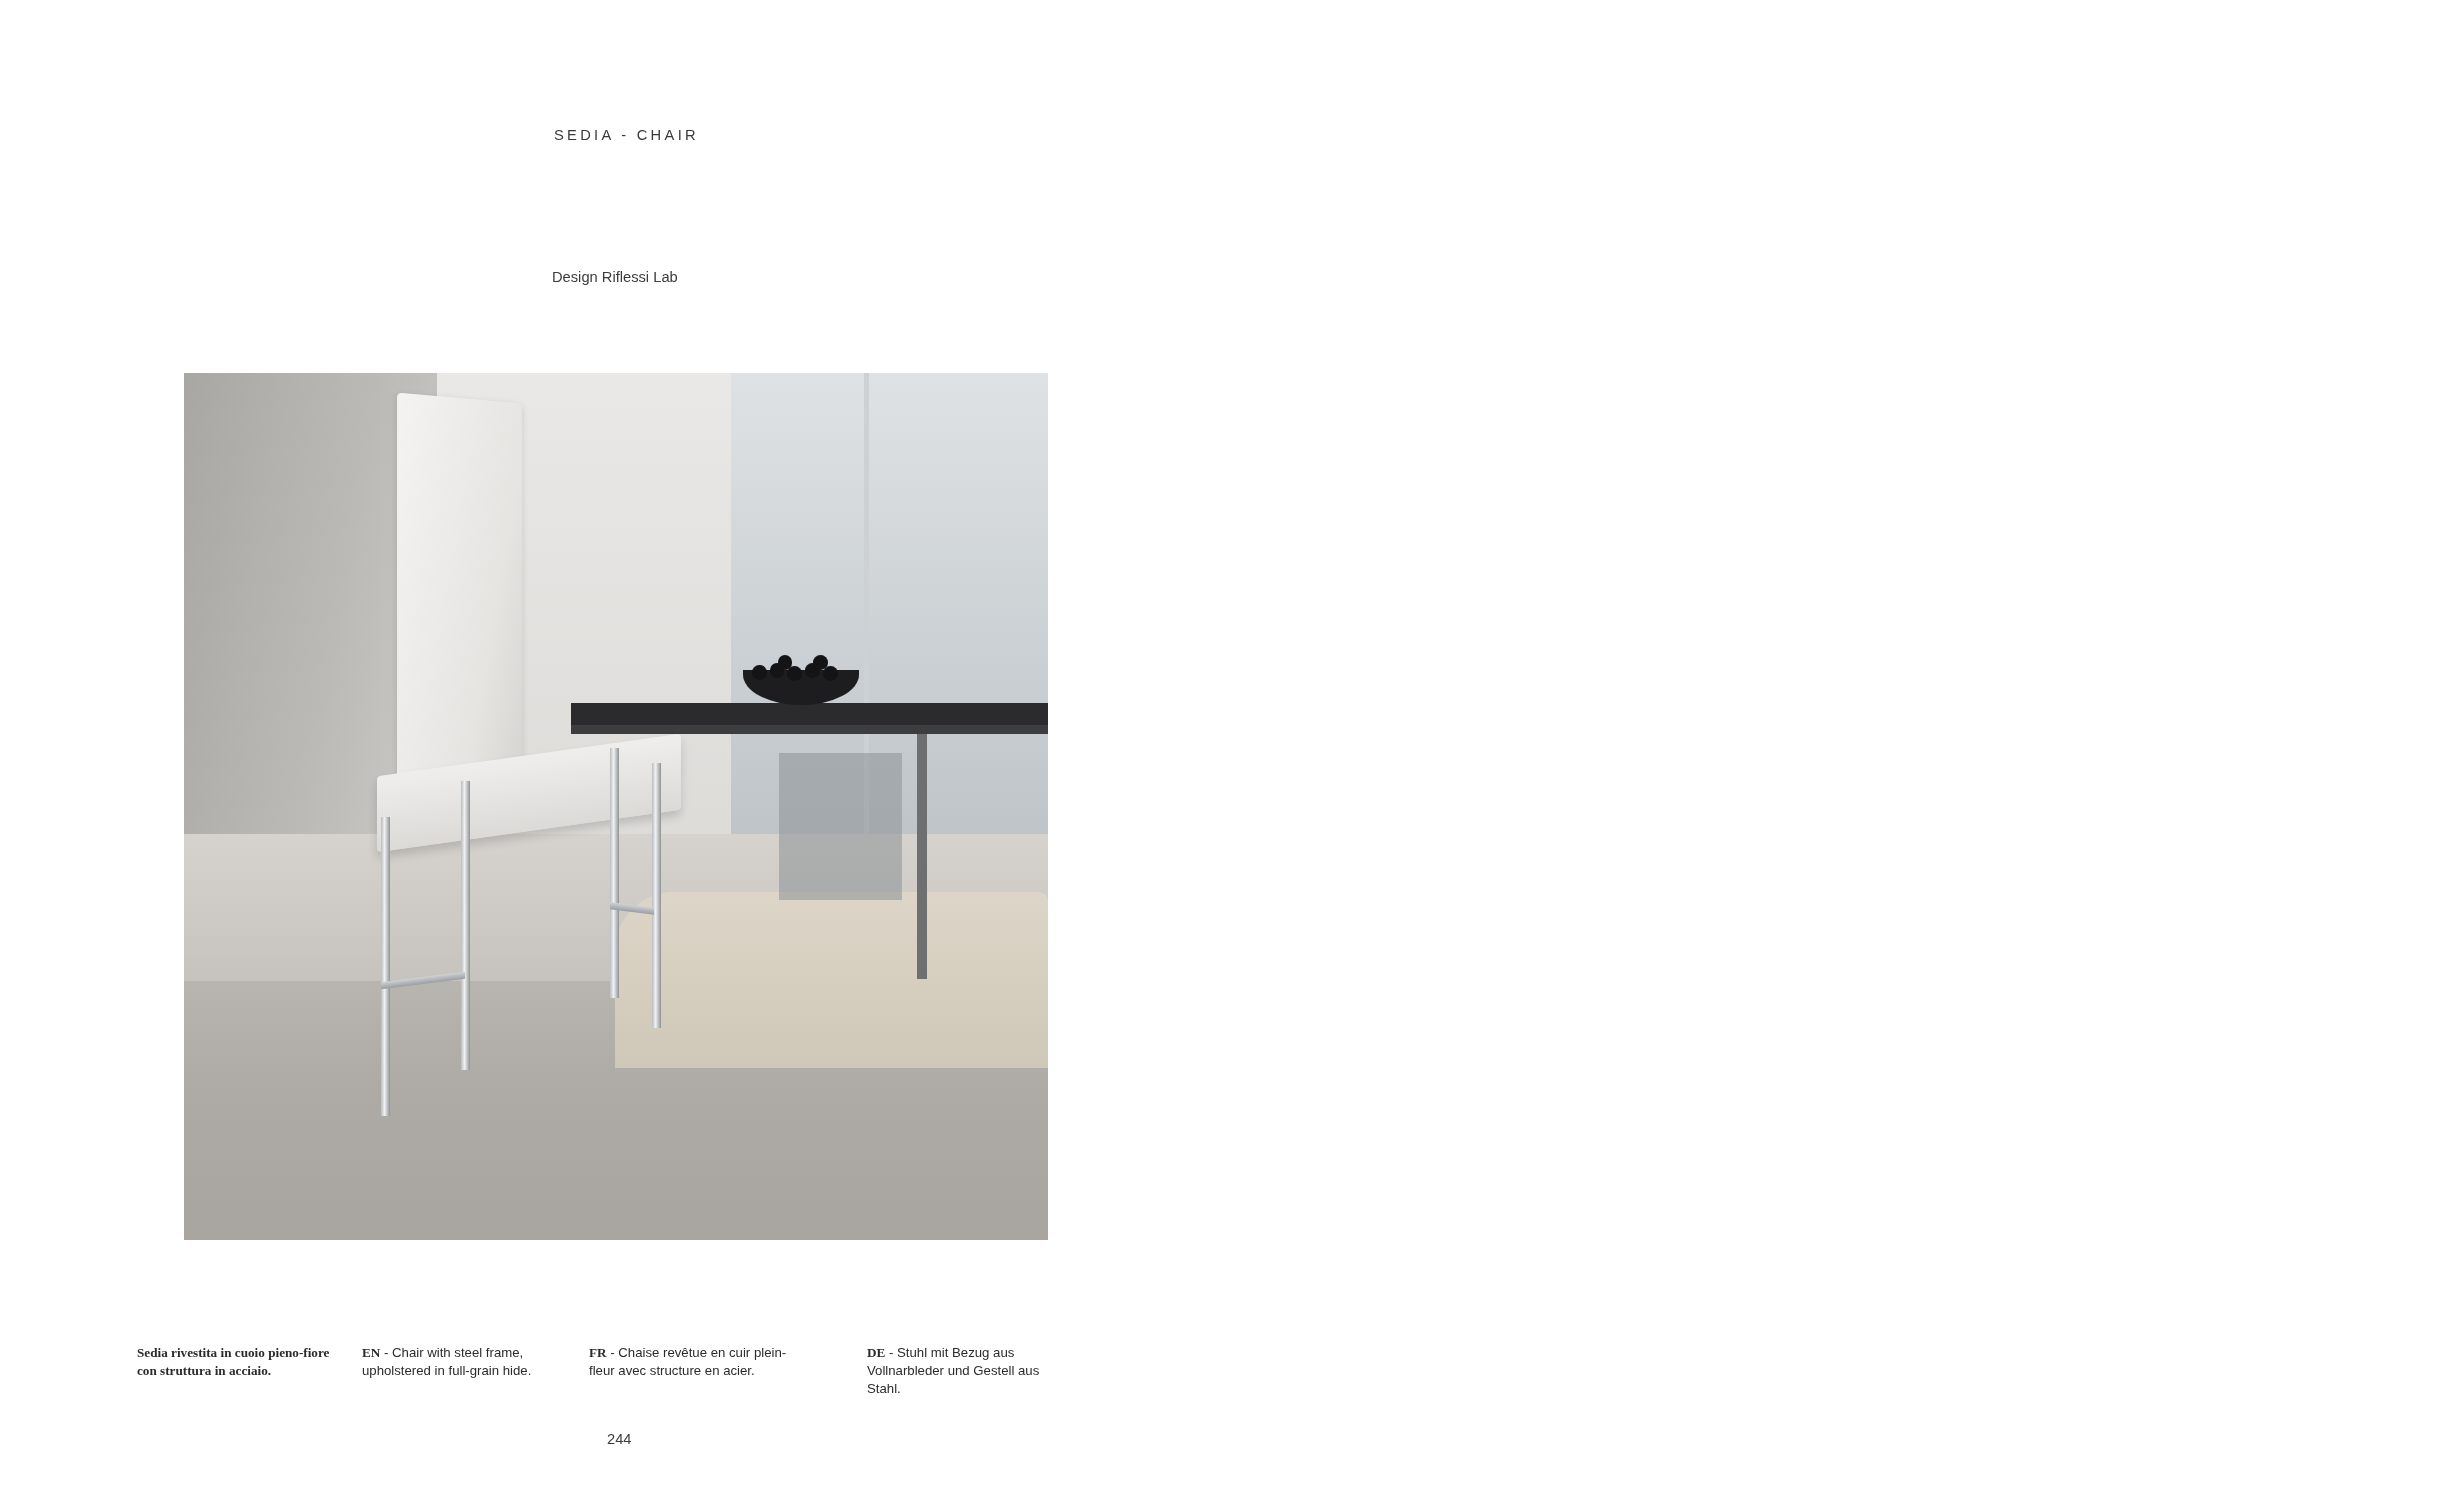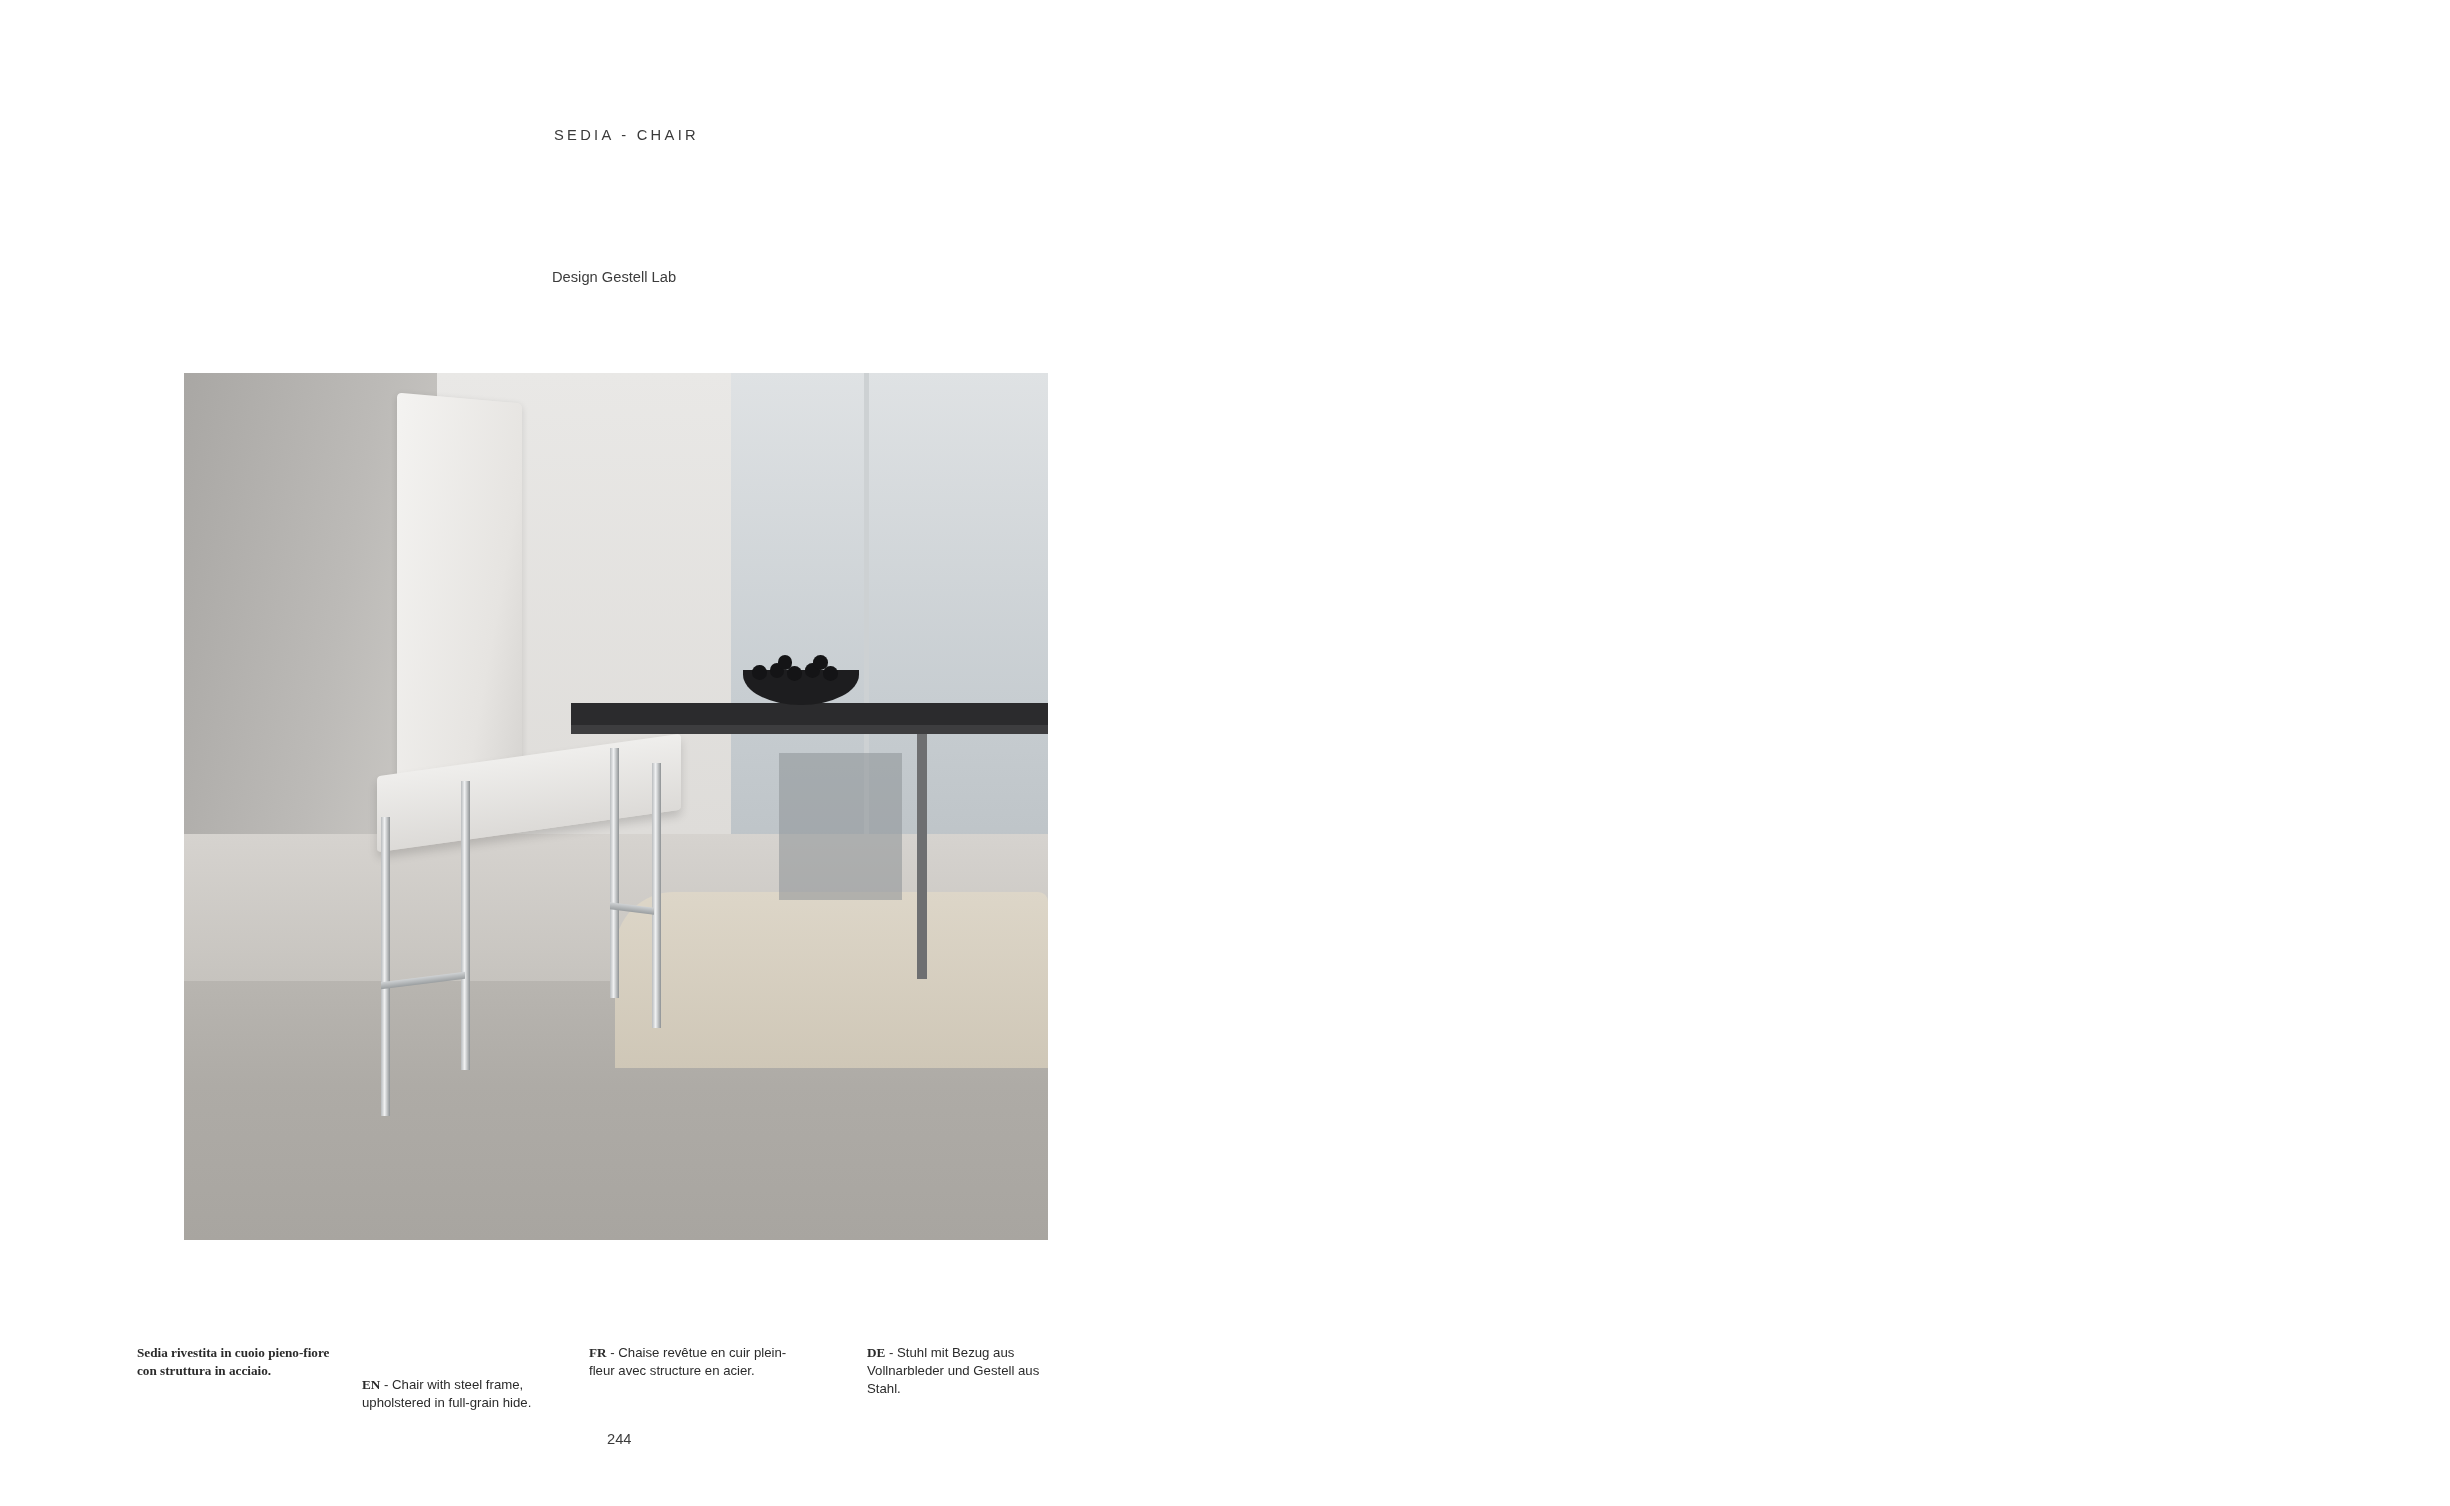--- a/index.html
+++ b/index.html
@@ -80,21 +80,21 @@
 </style>
 </head>
 <body>
 
 <div class="spread">
 
   <div class="page page-left">
 
     <div class="runhead left">SEDIA - CHAIR</div>
 
-    <div class="designer left">Design Gestell Lab</div>
+    <div class="designer left">Design Riflessi Lab</div>
 
     <div class="photo-alice">
       <div class="al-wall-left"></div>
       <div class="al-wall-mid"></div>
       <div class="al-window">
         
       </div>
       <div class="al-win-mullion"></div>
       <div class="al-floor2"></div>
       <div class="al-floor"></div>
@@ -123,21 +123,21 @@
         <div class="al-leg" style="left:323px;top:377px;height:250px;"></div>
         <div class="al-cross" style="left:94px;top:606px;width:84px;transform:skewY(-7deg);"></div>
         <div class="al-cross" style="left:323px;top:534px;width:44px;transform:skewY(7deg);"></div>
       </div>
     </div>
 
     <div class="caps" style="left:137px;width:990px;height:59px;">
       <div class="col" style="left:0;">
         <b>Sedia rivestita in cuoio pieno-fiore con struttura in acciaio.</b>
       </div>
-      <div class="col" style="left:225px;margin-top:32px;">
+      <div class="col" style="left:225px;">
         <b>EN</b><span> - Chair with steel frame, upholstered in full-grain hide.</span>
       </div>
       <div class="col" style="left:452px;">
         <b>FR</b><span> - Chaise revêtue en cuir plein-fleur avec structure en acier.</span>
       </div>
       <div class="col" style="left:730px;">
         <b>DE</b><span> - Stuhl mit Bezug aus Vollnarbleder und Gestell aus Stahl.</span>
       </div>
     </div>
 

